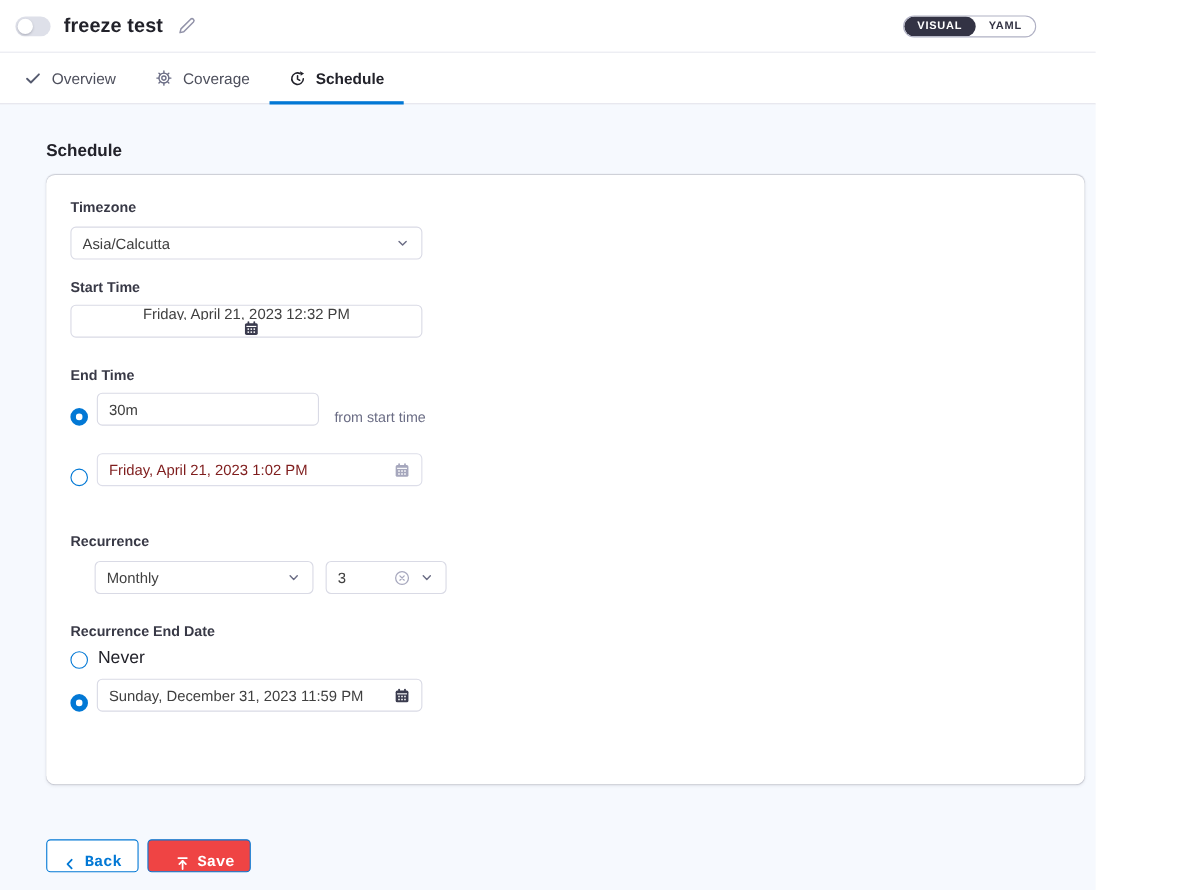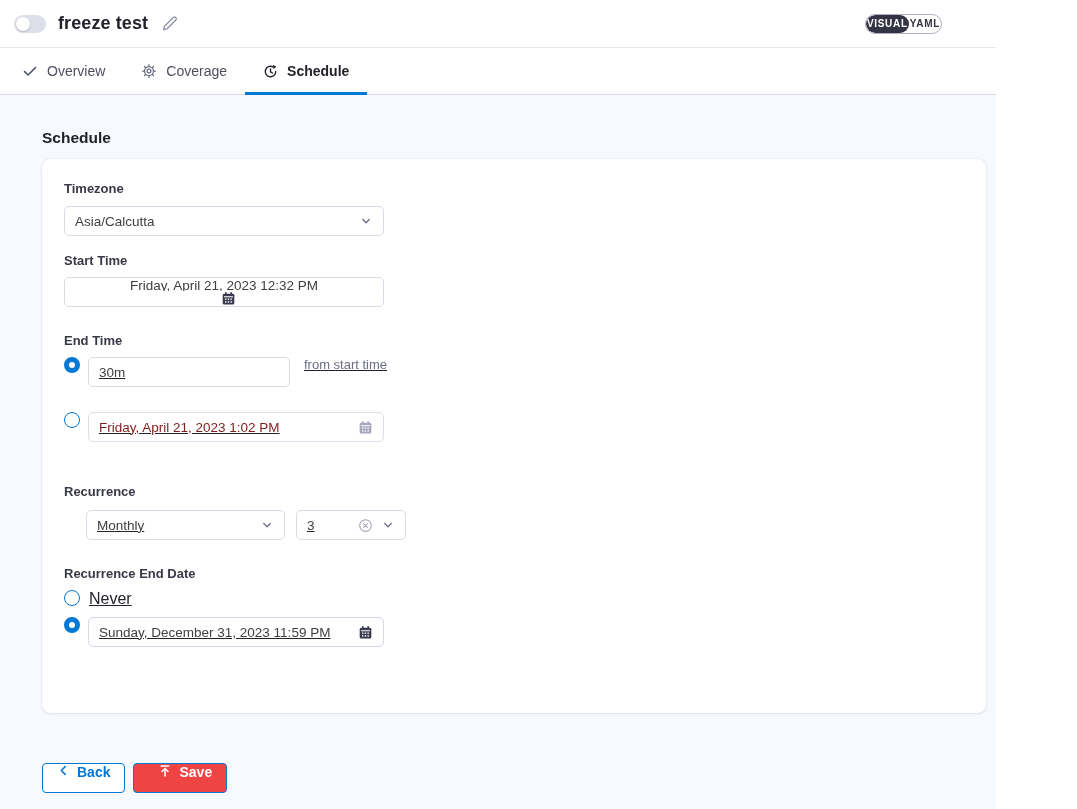--- a/index.html
+++ b/index.html
@@ -25,21 +25,21 @@
   }
   .page-title { font-size:18px; font-weight:700; color:#22222A; margin-left:12px; letter-spacing:.1px; }
   .edit-icon { margin-left:13px; display:inline-flex; cursor:pointer; }
   .mode-pill {
     margin-left:auto; margin-right:40px; height:20px; border:1px solid #B0B1C4;
     border-radius:11px; display:flex; align-items:stretch; overflow:hidden; background:#fff;
   }
   .mode-seg {
     border:none; background:transparent; font-family:inherit;
     font-size:10px; font-weight:700; letter-spacing:.7px; color:#333344;
-    padding:0 1px; line-height:18px; cursor:pointer; border-radius:10px;
+    padding:0 12px; line-height:18px; cursor:pointer; border-radius:10px;
   }
   .mode-seg.active { background:#333344; color:#fff; }
 
   
   .tab-bar {
     height:47px; background:#fff; display:flex; align-items:stretch;
     border-bottom:1px solid #D9DAE5; padding-left:8px; flex:0 0 auto;
   }
   .tab {
     display:flex; align-items:center; gap:9px; padding:0 18px;
@@ -78,21 +78,21 @@
   .w-202 { width:202px; }
   .w-296 { width:296px; }
   .w-199 { width:199px; }
   .w-110 { width:110px; }
 
   .grp-timezone { margin-top:0; }
   .grp-timezone .control { margin-top:9px; }
   .grp-start { margin-top:17px; }
   .grp-start .control { margin-top:8px;flex-direction:column; }
   .grp-end { margin-top:26px; }
-  .row { display:flex; align-items:flex-start;text-decoration:underline; }
+  .row { display:flex; align-items:flex-end; }
   .row-end1 { margin-top:8px; }
   .row-end2 { margin-top:25px; }
   .grp-recur { margin-top:42px; }
   .row-recur { margin-top:10px; gap:11px;padding-left:22px; }
   .grp-recur-end { margin-top:26px; }
   .row-never { margin-top:8px; gap:9px; font-size:16px; color:#22222A; }
   .row-recur-date { margin-top:9px; }
 
   .radio { width:16px; height:16px; border-radius:50%; background:#fff; flex:0 0 auto; cursor:pointer; }
   .radio.off { border:1.5px solid #0278D5; }
@@ -102,22 +102,22 @@
 
   .icon { display:inline-flex; flex:0 0 auto; }
   .cal-icon { color:#3A3B4E; margin-left:8px; }
   .cal-icon.muted { color:#A6A7BD; }
   .chev { margin-left:8px; }
   .clear-x { margin-left:6px; cursor:pointer; }
 
   
   .actions { display:flex; gap:8px; margin-top:50px; }
   .btn {
-    height:30px; border-radius:4px; font-family:Liberation Sans, sans-serif; font-size:14px; font-weight:700;
-    display:flex; align-items:flex-start; gap:7px; padding:0 14px; cursor:pointer;
+    height:30px; border-radius:4px; font-family:Liberation Mono, monospace; font-size:14px; font-weight:700;
+    display:flex; align-items:flex-end; gap:7px; padding:0 14px; cursor:pointer;
   }
   .btn-back { background:#fff; border:1px solid #0278D5; color:#0278D5; }
   .btn-save { background:#ef4444; border:1px solid #0278D5; color:#fff;padding-left:24px; }
 </style>
 </head>
 <body>
 
 <div class="app">
 
   <header class="top-header">

